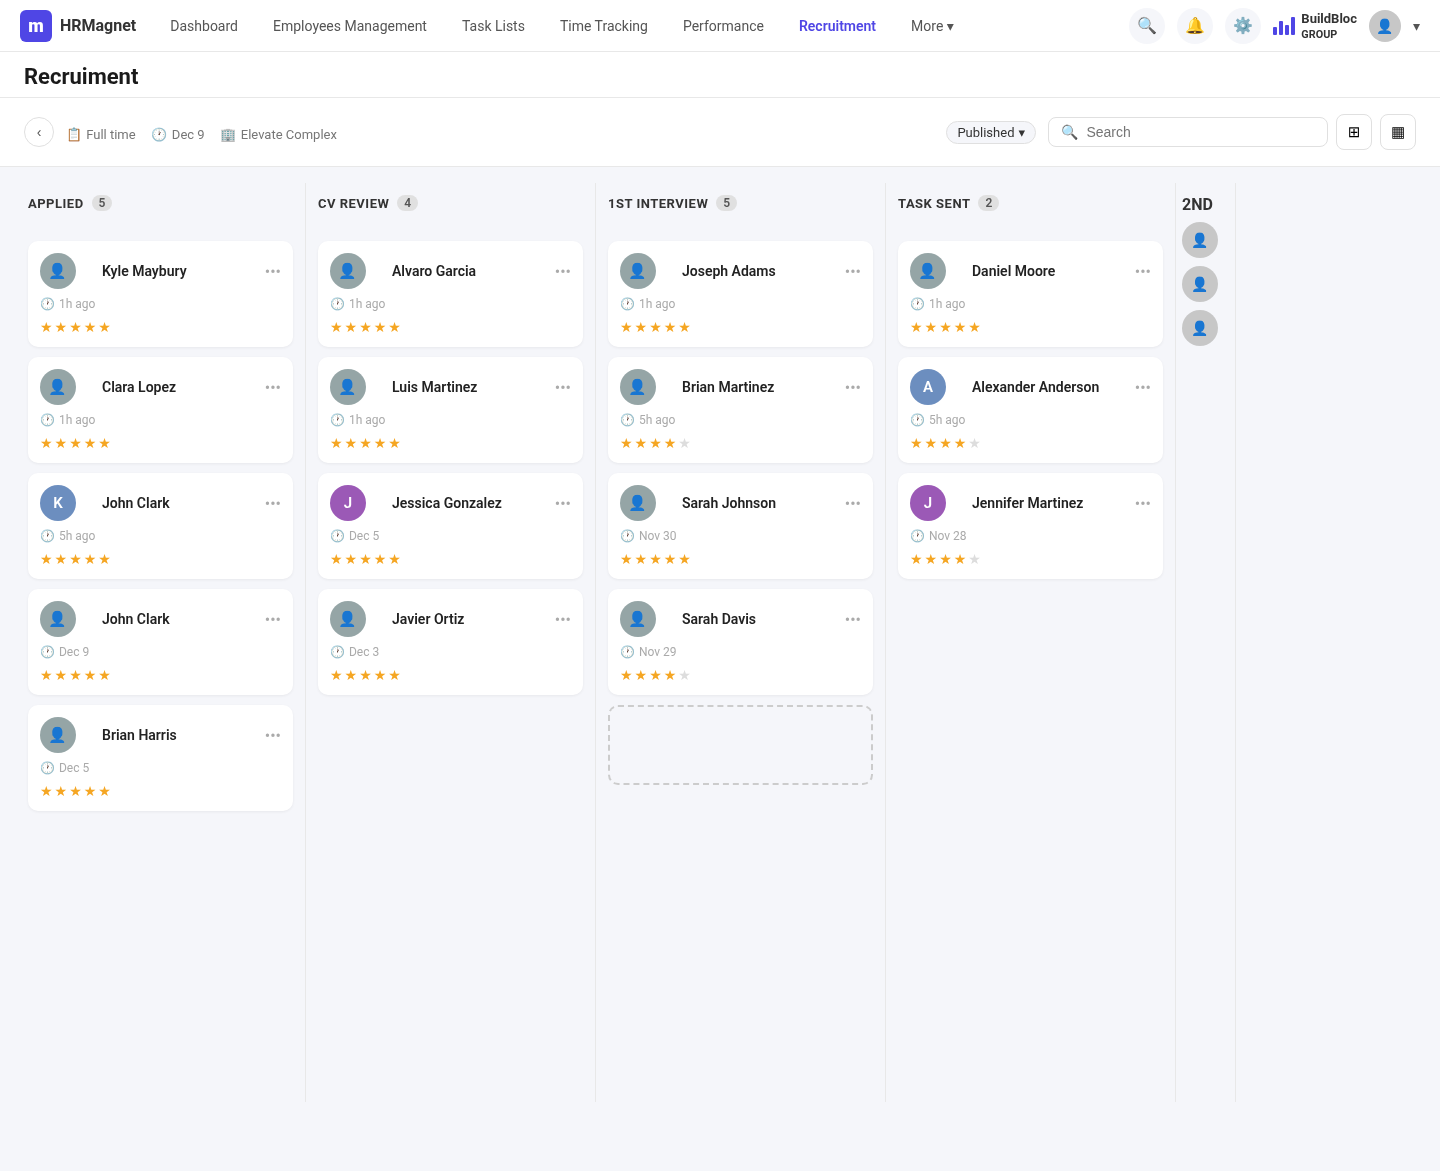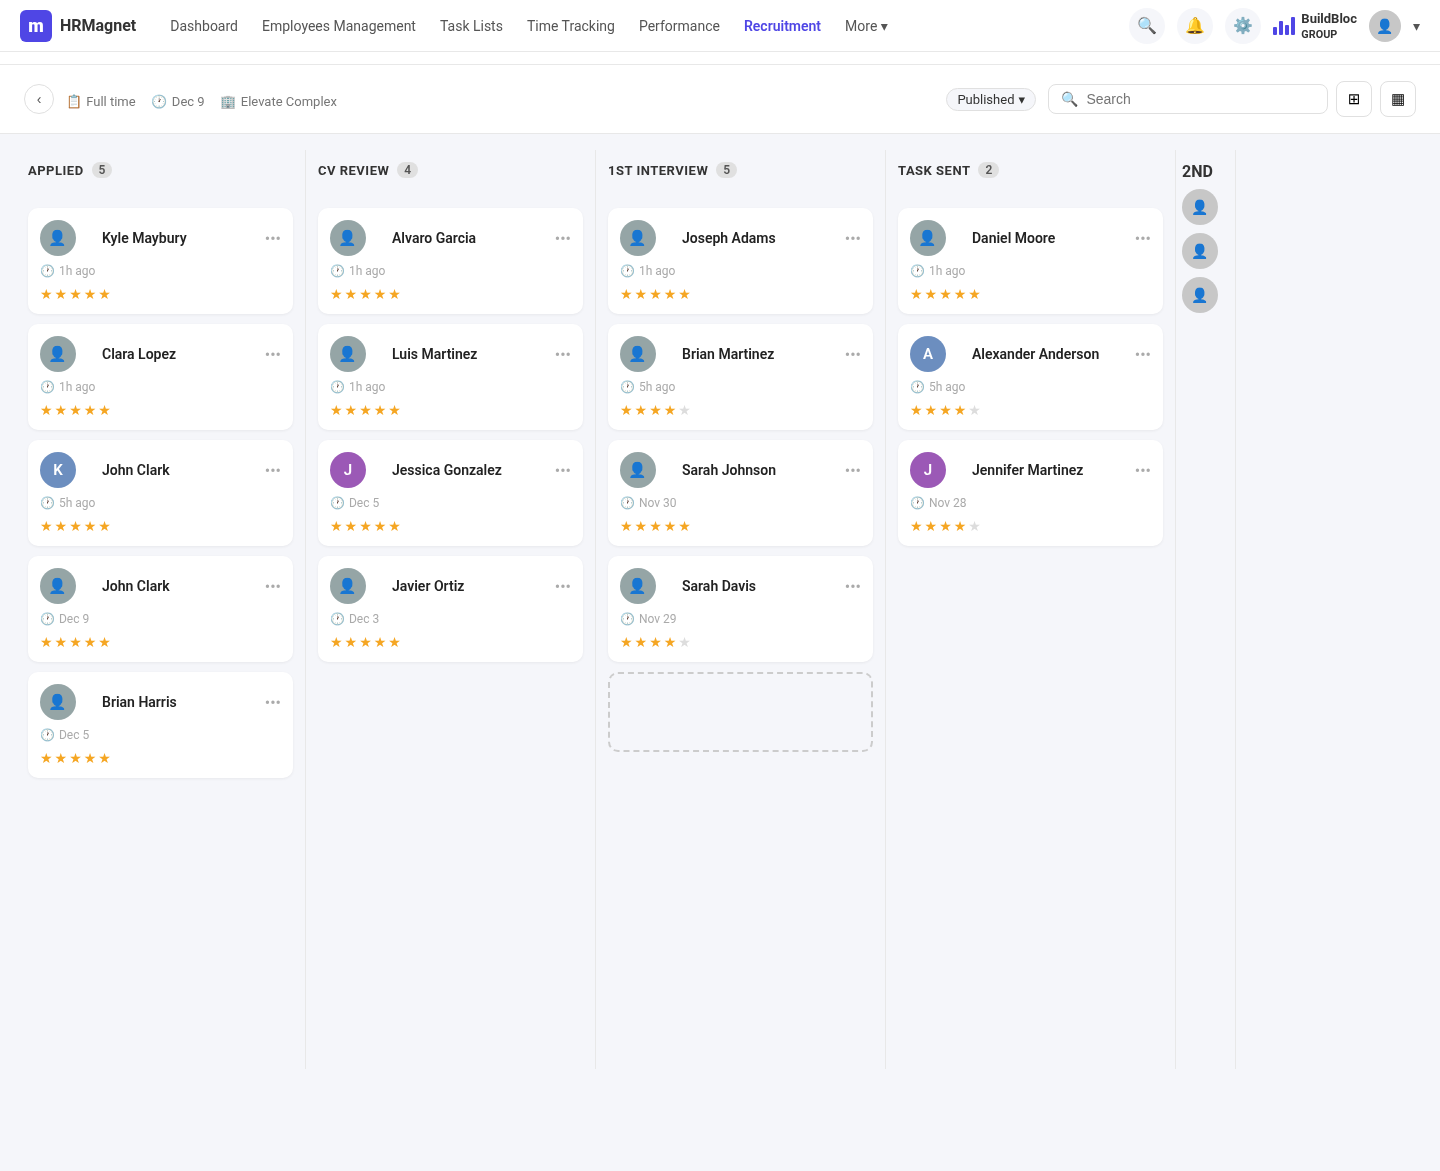--- a/index.html
+++ b/index.html
@@ -5,21 +5,21 @@
     * { box-sizing: border-box; margin: 0; padding: 0; }
     body { font-family: -apple-system, BlinkMacSystemFont, 'Segoe UI', Roboto, sans-serif; background: #f5f6fa; color: #333; font-size: 14px; }
 
     
     .topnav {
       display: flex; align-items: center; background: #fff;
       border-bottom: 1px solid #e8e8e8; height: 52px; padding: 0 20px; gap: 24px;
     }
     .logo { display: flex; align-items: center; gap: 8px; font-weight: 700; font-size: 16px; color: #333; text-decoration: none; }
     .logo-icon { width: 32px; height: 32px; background: #4f46e5; border-radius: 6px; display: flex; align-items: center; justify-content: center; color: #fff; font-size: 18px; font-weight: 900; }
-    .nav-links { display: flex; align-items: flex-start; gap: 4px; flex: 1; }
+    .nav-links { display: flex; align-items: flex-start; gap: 15px; flex: 1; }
     .nav-link { padding: 6px 10px; border-radius: 6px; cursor: pointer; color: #555; font-size: 14px; white-space: nowrap; }
     .nav-link.active { color: #4f46e5; font-weight: 600; }
     .nav-right { display: flex; align-items: center; gap: 12px; }
     .nav-icon-btn { width: 36px; height: 36px; border-radius: 50%; border: none; background: #f5f6fa; cursor: pointer; display: flex; align-items: center; justify-content: center; font-size: 16px; }
     .brand-logo { display: flex; align-items: center; gap: 6px; font-size: 13px; font-weight: 700; color: #333; }
     .brand-bars { display: flex; align-items: flex-end; gap: 2px; }
     .brand-bar { background: #4f46e5; border-radius: 1px; width: 4px; }
     .user-avatar { width: 32px; height: 32px; border-radius: 50%; background: #c7c7c7; display: flex; align-items: center; justify-content: center; font-size: 14px; cursor: pointer; }
 
     
@@ -98,20 +98,21 @@
         <div class="brand-bar" style="height:18px"></div>
       </div>
       <span>BuildBloc<br><small>GROUP</small></span>
     </div>
     <div class="user-avatar">👤</div>
     <span style="cursor:pointer;color:#555">▾</span>
   </div>
 </nav>
 
 <div class="page-header">
+  <div class="page-title">Recruiment</div>
 </div>
 
 <div class="job-header">
   <button class="job-back-btn">‹</button>
   <div class="job-info">
     <div class="job-meta">
       <span class="job-meta-item">📋 <span>Full time</span></span>
       <span class="job-meta-item">🕐 <span>Dec 9</span></span>
       <span class="job-meta-item">🏢 <span>Elevate Complex</span></span>
     </div>

